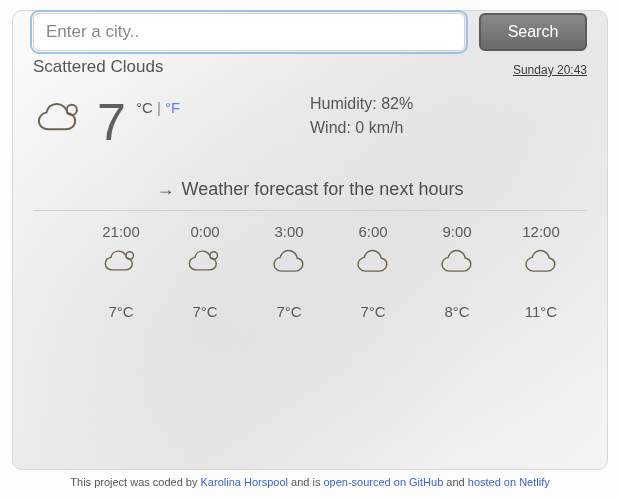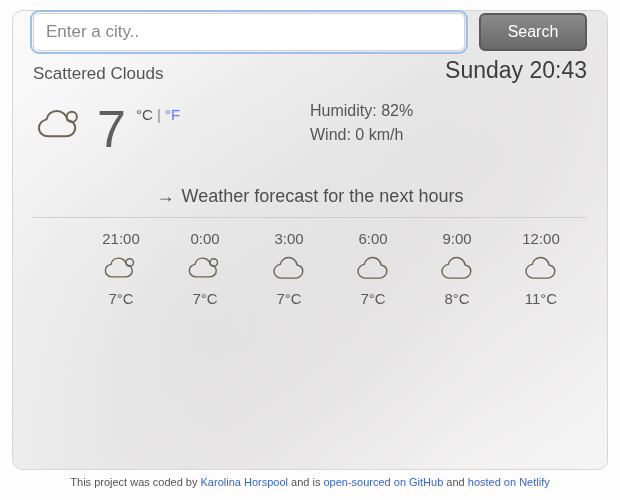--- a/index.html
+++ b/index.html
@@ -60,22 +60,23 @@
     letter-spacing: 0.5px;
   }
   .row2 {
     display: flex;
     justify-content: space-between;
     align-items: flex-end;
     margin-top: 6px;
   }
   .desc { font-size: 17px; color: #555; }
   .datetime {
-    font-size: 23px;
+    font-size: 12px;
     color: #3d3d3d;
+    text-decoration: underline;
     font-weight: 300;
   }
   .mid {
     display: flex;
     margin-top: 16px;
   }
   .current {
     display: flex;
     align-items: center;
     gap: 10px;
@@ -121,21 +122,21 @@
     padding: 0 4px;
   }
   .fc-item {
     width: 84px;
     text-align: center;
     color: #5a5a5a;
     font-size: 15px;
   }
   .fc-time { margin-bottom: 6px; }
   .fc-icon svg { width: 40px; height: 34px; stroke: #6d6552; stroke-width: 2.3; fill: none; }
-  .fc-temp { margin-top: 0; }
+  .fc-temp { margin-top: 20px; }
   .footer {
     text-align: center;
     font-size: 11px;
     color: #555;
     margin-top: 6px;
   }
   .footer a { color: #3a65c9; text-decoration: none; cursor: pointer; }
 </style>
 </head>
 <body>

